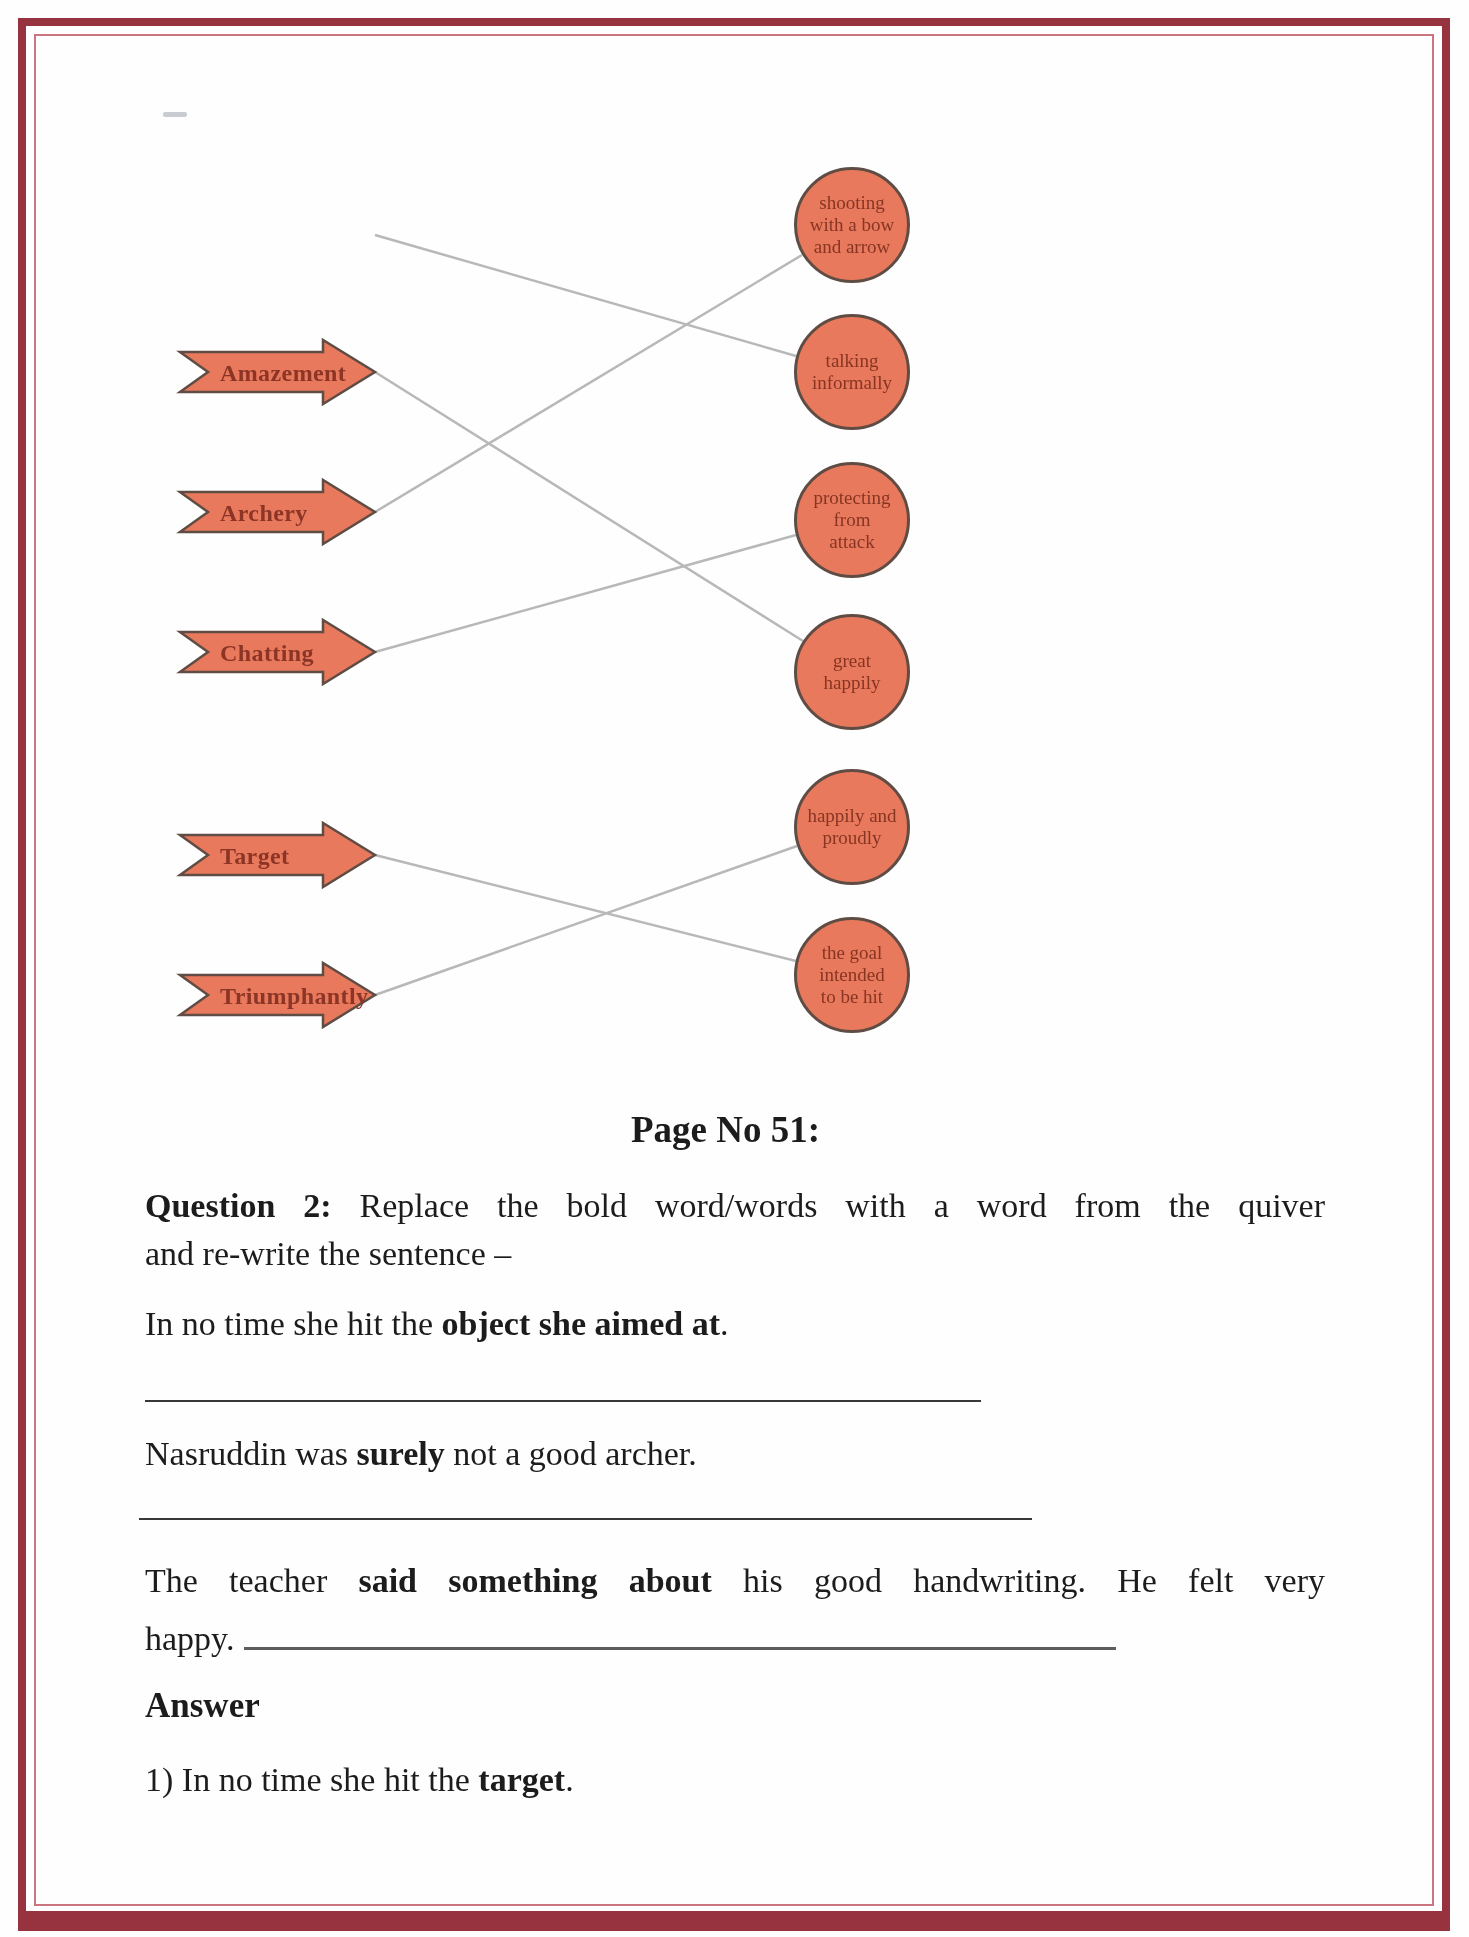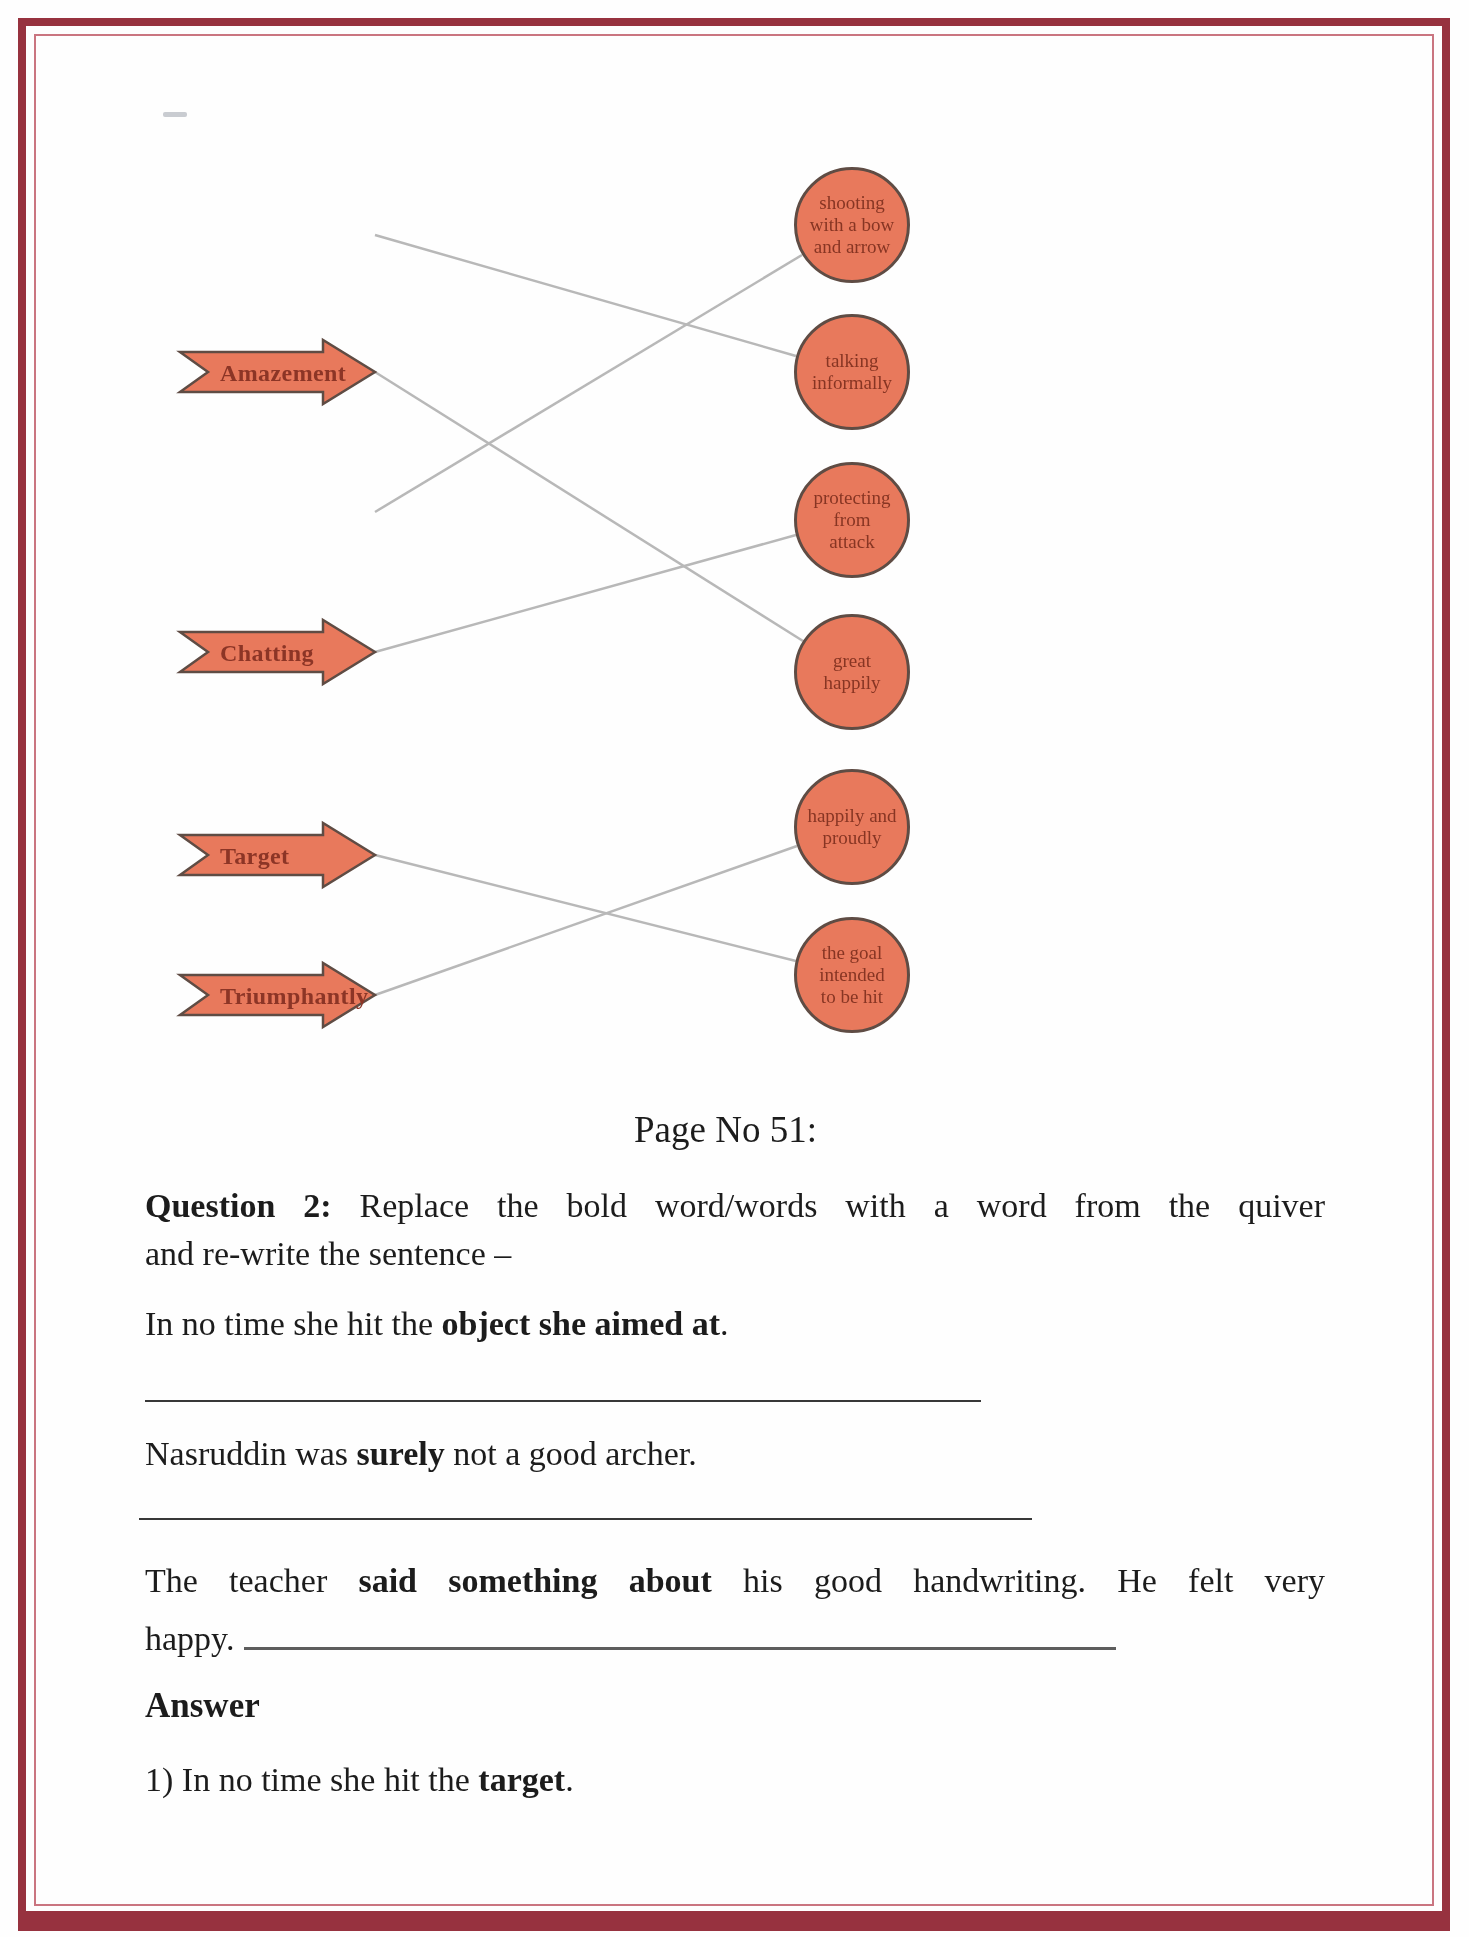--- a/index.html
+++ b/index.html
@@ -26,21 +26,21 @@
     background:#e8795c;border:3px solid #5f4c44;box-sizing:border-box;
     display:flex;flex-direction:column;justify-content:center;align-items:center;
     text-align:center;color:#873523;font-size:19px;line-height:22px}
   .mcircle span{display:block}
 
   
   .textblock{position:absolute;left:145px;width:1180px;font-size:34px;line-height:48px}
   .wide{line-height:58px}
   .jline{text-align:justify;text-align-last:justify}
   .page-no{position:absolute;left:0;top:1108px;width:1451px;text-align:center;
-    font-weight:normal;font-size:37px}
+    font-weight:bold;font-size:37px}
   .answer-h{position:absolute;left:145px;top:1686px;font-weight:bold;font-size:35px}
   .rule{position:absolute;height:0;border-top:2px solid #383838}
   .blank-inline{display:inline-block;width:872px;height:30px;
     border-bottom:3px solid #5d5d5d;margin-left:10px}
 </style>
 </head>
 <body>
 
 <div class="frame-outer"></div>
 <div class="frame-inner"></div>
@@ -55,20 +55,26 @@
     <line x1="375" y1="652" x2="796" y2="535" stroke="#b8b8b8" stroke-width="2.5"></line>
     <line x1="375" y1="855" x2="796" y2="961" stroke="#b8b8b8" stroke-width="2.5"></line>
     <line x1="375" y1="995" x2="797" y2="846" stroke="#b8b8b8" stroke-width="2.5"></line>
   </svg>
 
   <div class="qarrow" style="top:337px">
     <svg width="196" height="70" viewBox="0 0 196 70">
       <polygon points="0,15 143,15 143,3 195,35 143,67 143,55 0,55 28,35" fill="#e8795c" stroke="#5f4c44" stroke-width="2.5"></polygon>
     </svg>
     <span class="arrow-label">Amazement</span>
+  </div>
+  <div class="qarrow" style="top:477px">
+    <svg width="196" height="70" viewBox="0 0 196 70">
+      <polygon points="0,15 143,15 143,3 195,35 143,67 143,55 0,55 28,35" fill="#e8795c" stroke="#5f4c44" stroke-width="2.5"></polygon>
+    </svg>
+    <span class="arrow-label">Archery</span>
   </div>
   <div class="qarrow" style="top:617px">
     <svg width="196" height="70" viewBox="0 0 196 70">
       <polygon points="0,15 143,15 143,3 195,35 143,67 143,55 0,55 28,35" fill="#e8795c" stroke="#5f4c44" stroke-width="2.5"></polygon>
     </svg>
     <span class="arrow-label">Chatting</span>
   </div>
   <div class="qarrow" style="top:820px">
     <svg width="196" height="70" viewBox="0 0 196 70">
       <polygon points="0,15 143,15 143,3 195,35 143,67 143,55 0,55 28,35" fill="#e8795c" stroke="#5f4c44" stroke-width="2.5"></polygon>

